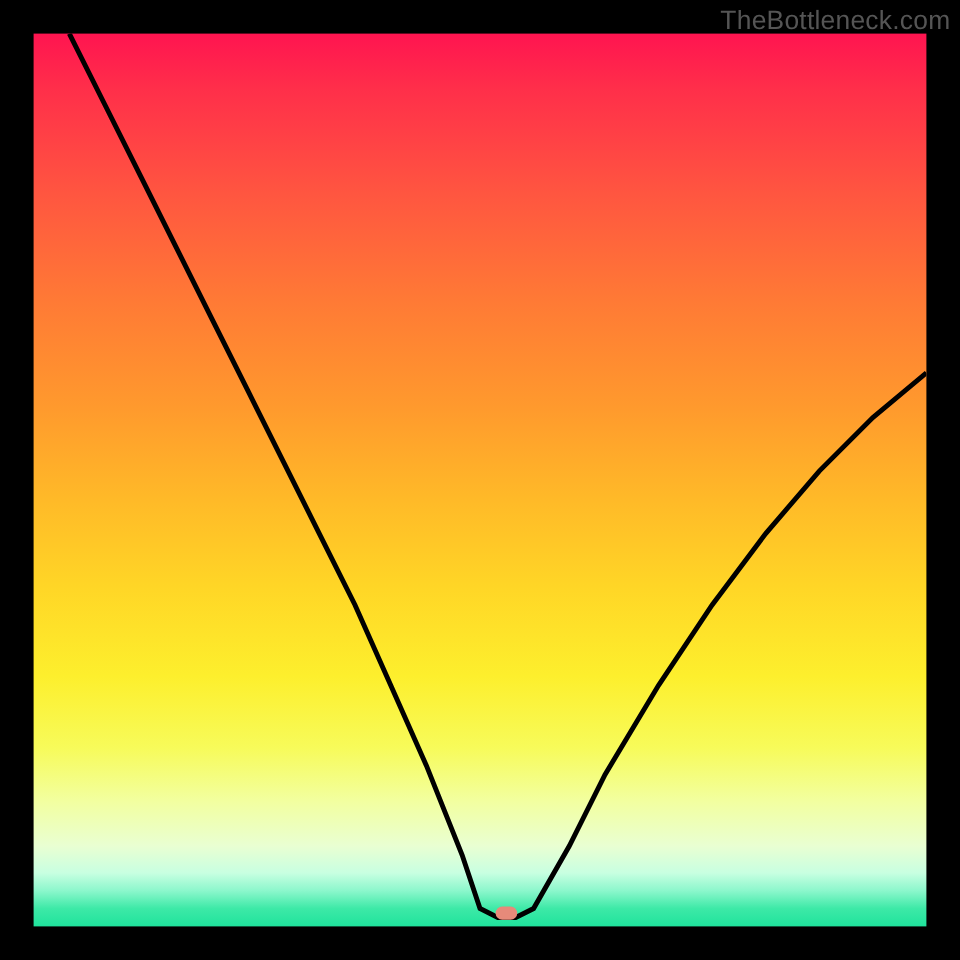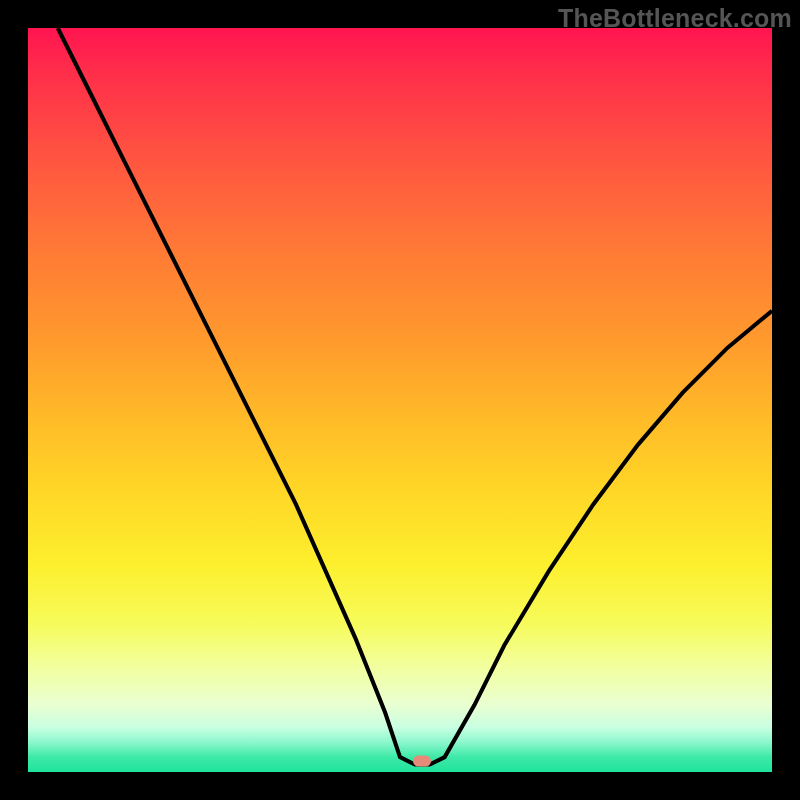--- a/index.html
+++ b/index.html
@@ -15,22 +15,22 @@
     position: relative;
     width: 800px;
     height: 800px;
     background: #000;
   }
   .watermark {
     position: absolute;
     top: 4px;
     right: 8px;
     color: #555;
-    font-size: 25px;
-    font-weight: bold;
+    font-size: 22px;
+    font-weight: normal;
     letter-spacing: 0.2px;
     z-index: 10;
     user-select: none;
   }
   .plot {
     position: absolute;
     left: 28px;
     top: 28px;
     width: 744px;
     height: 744px;

